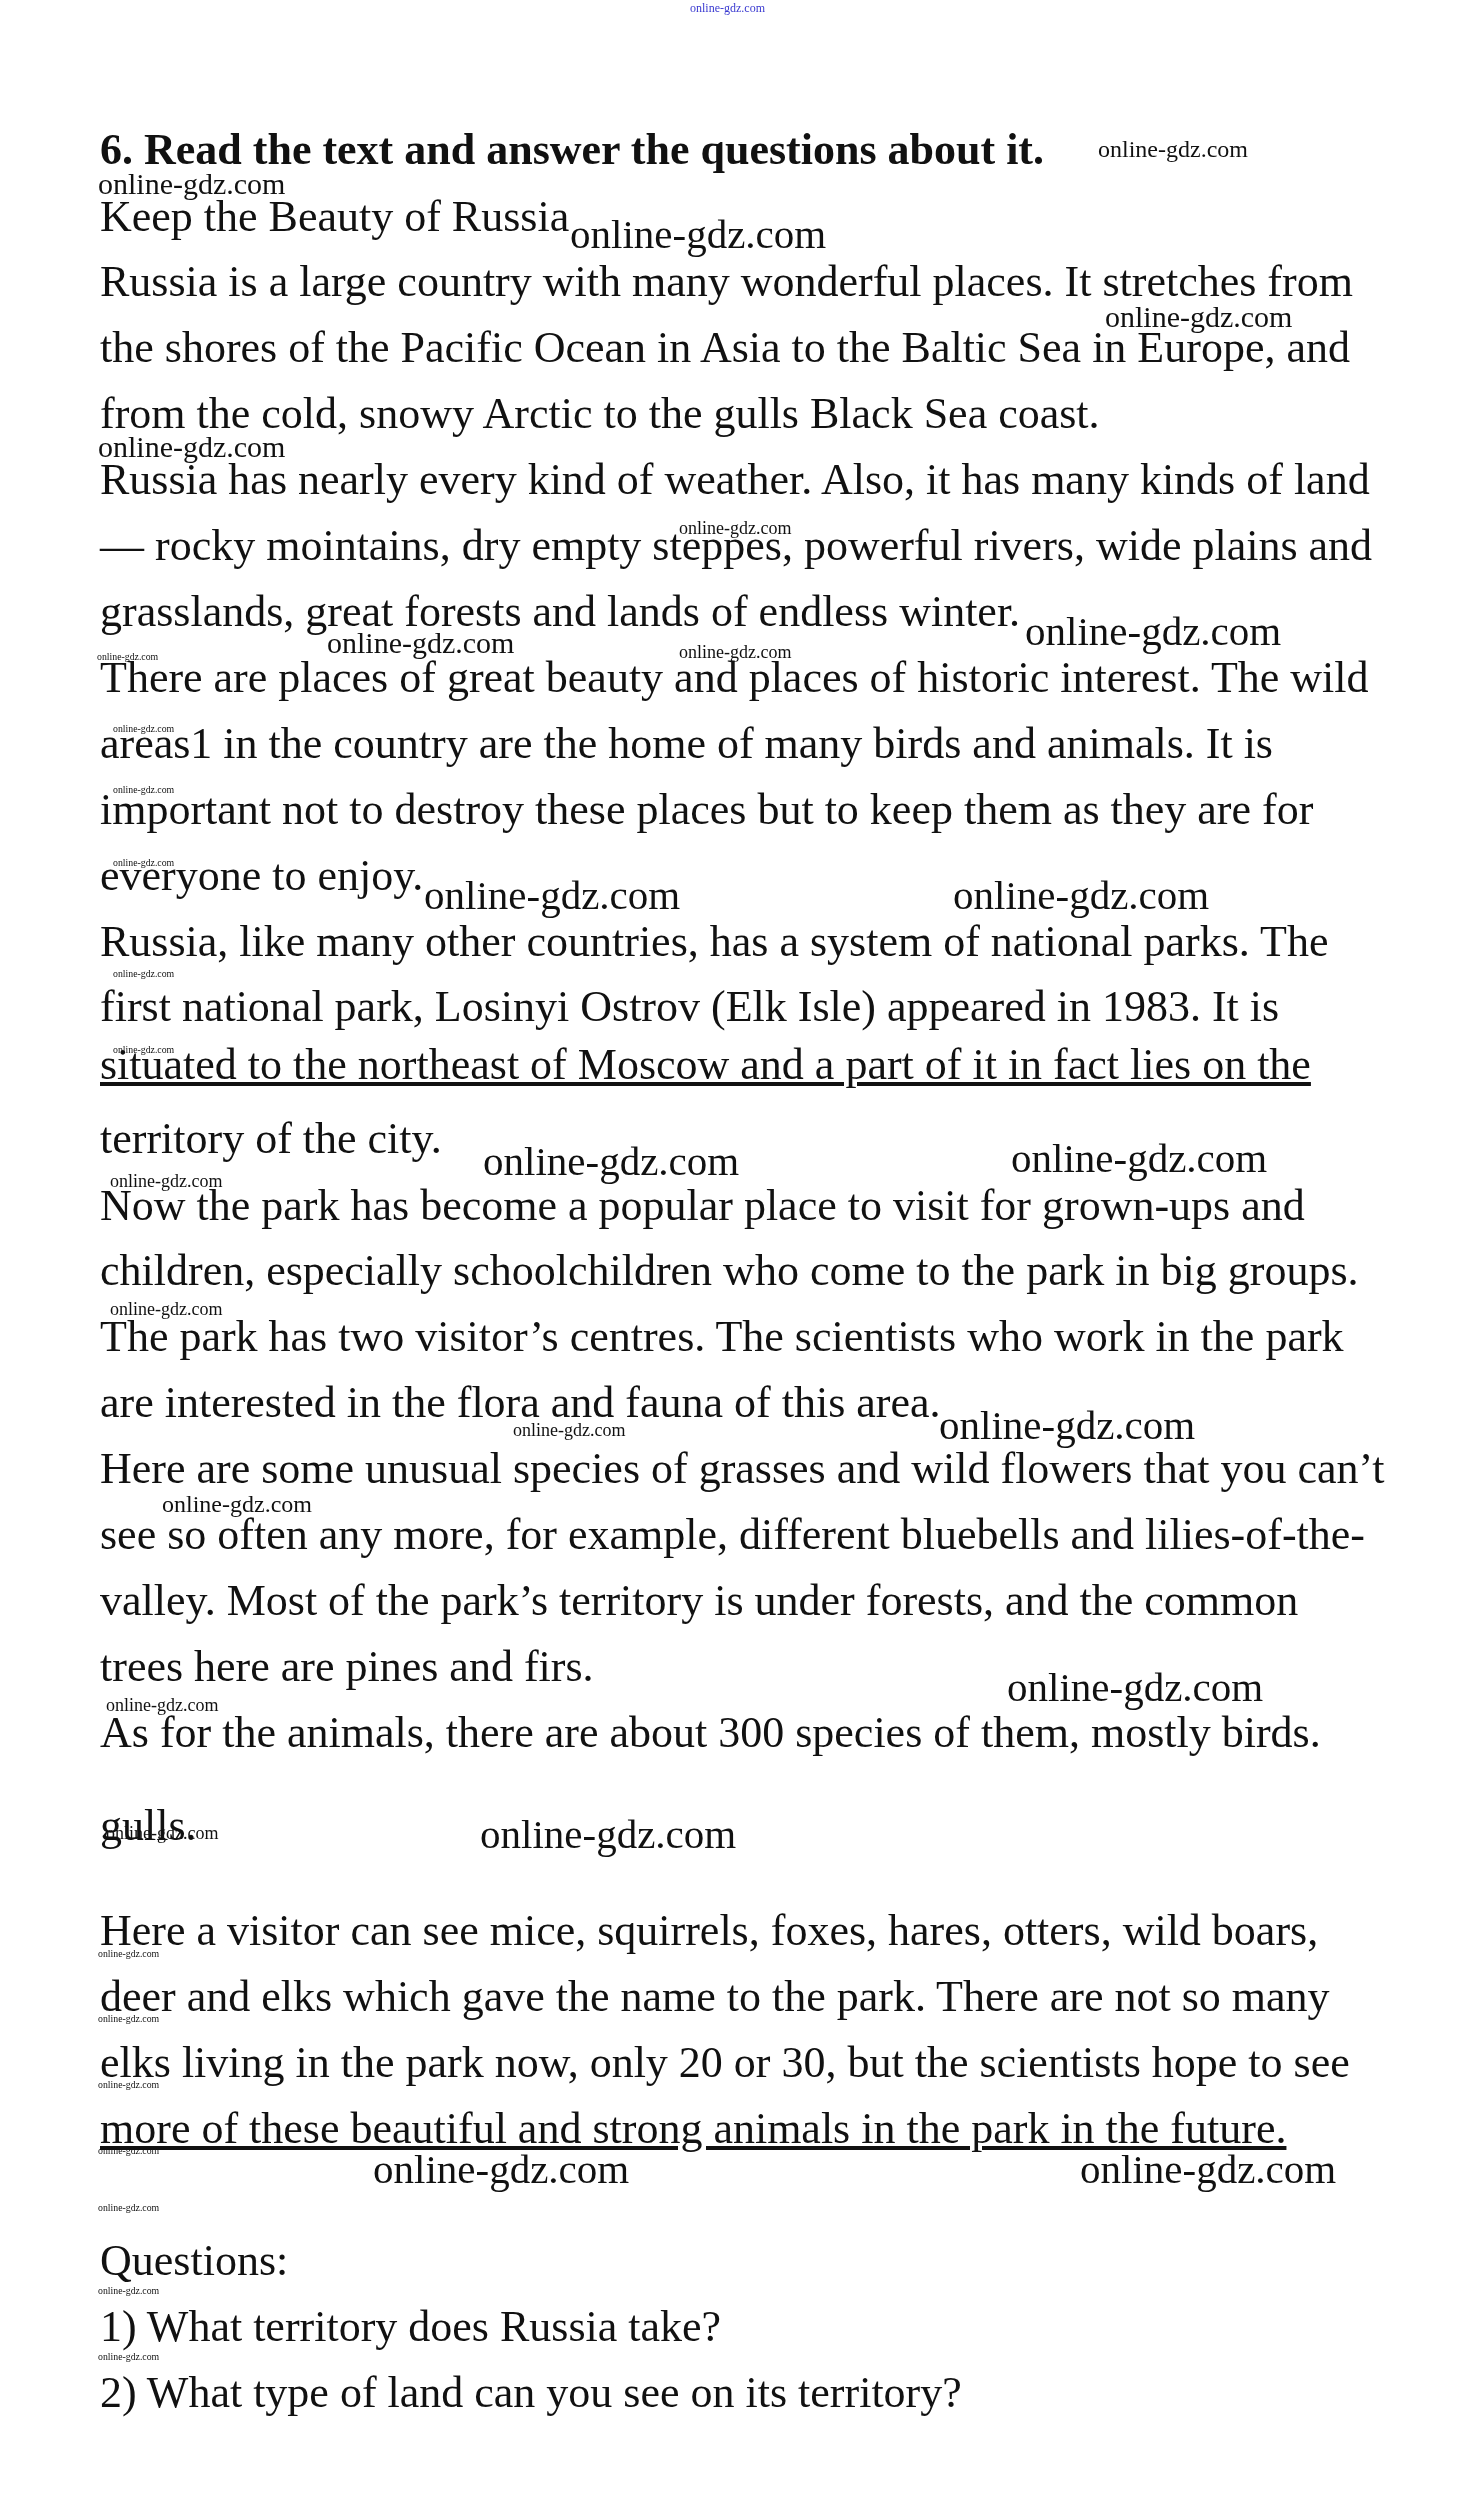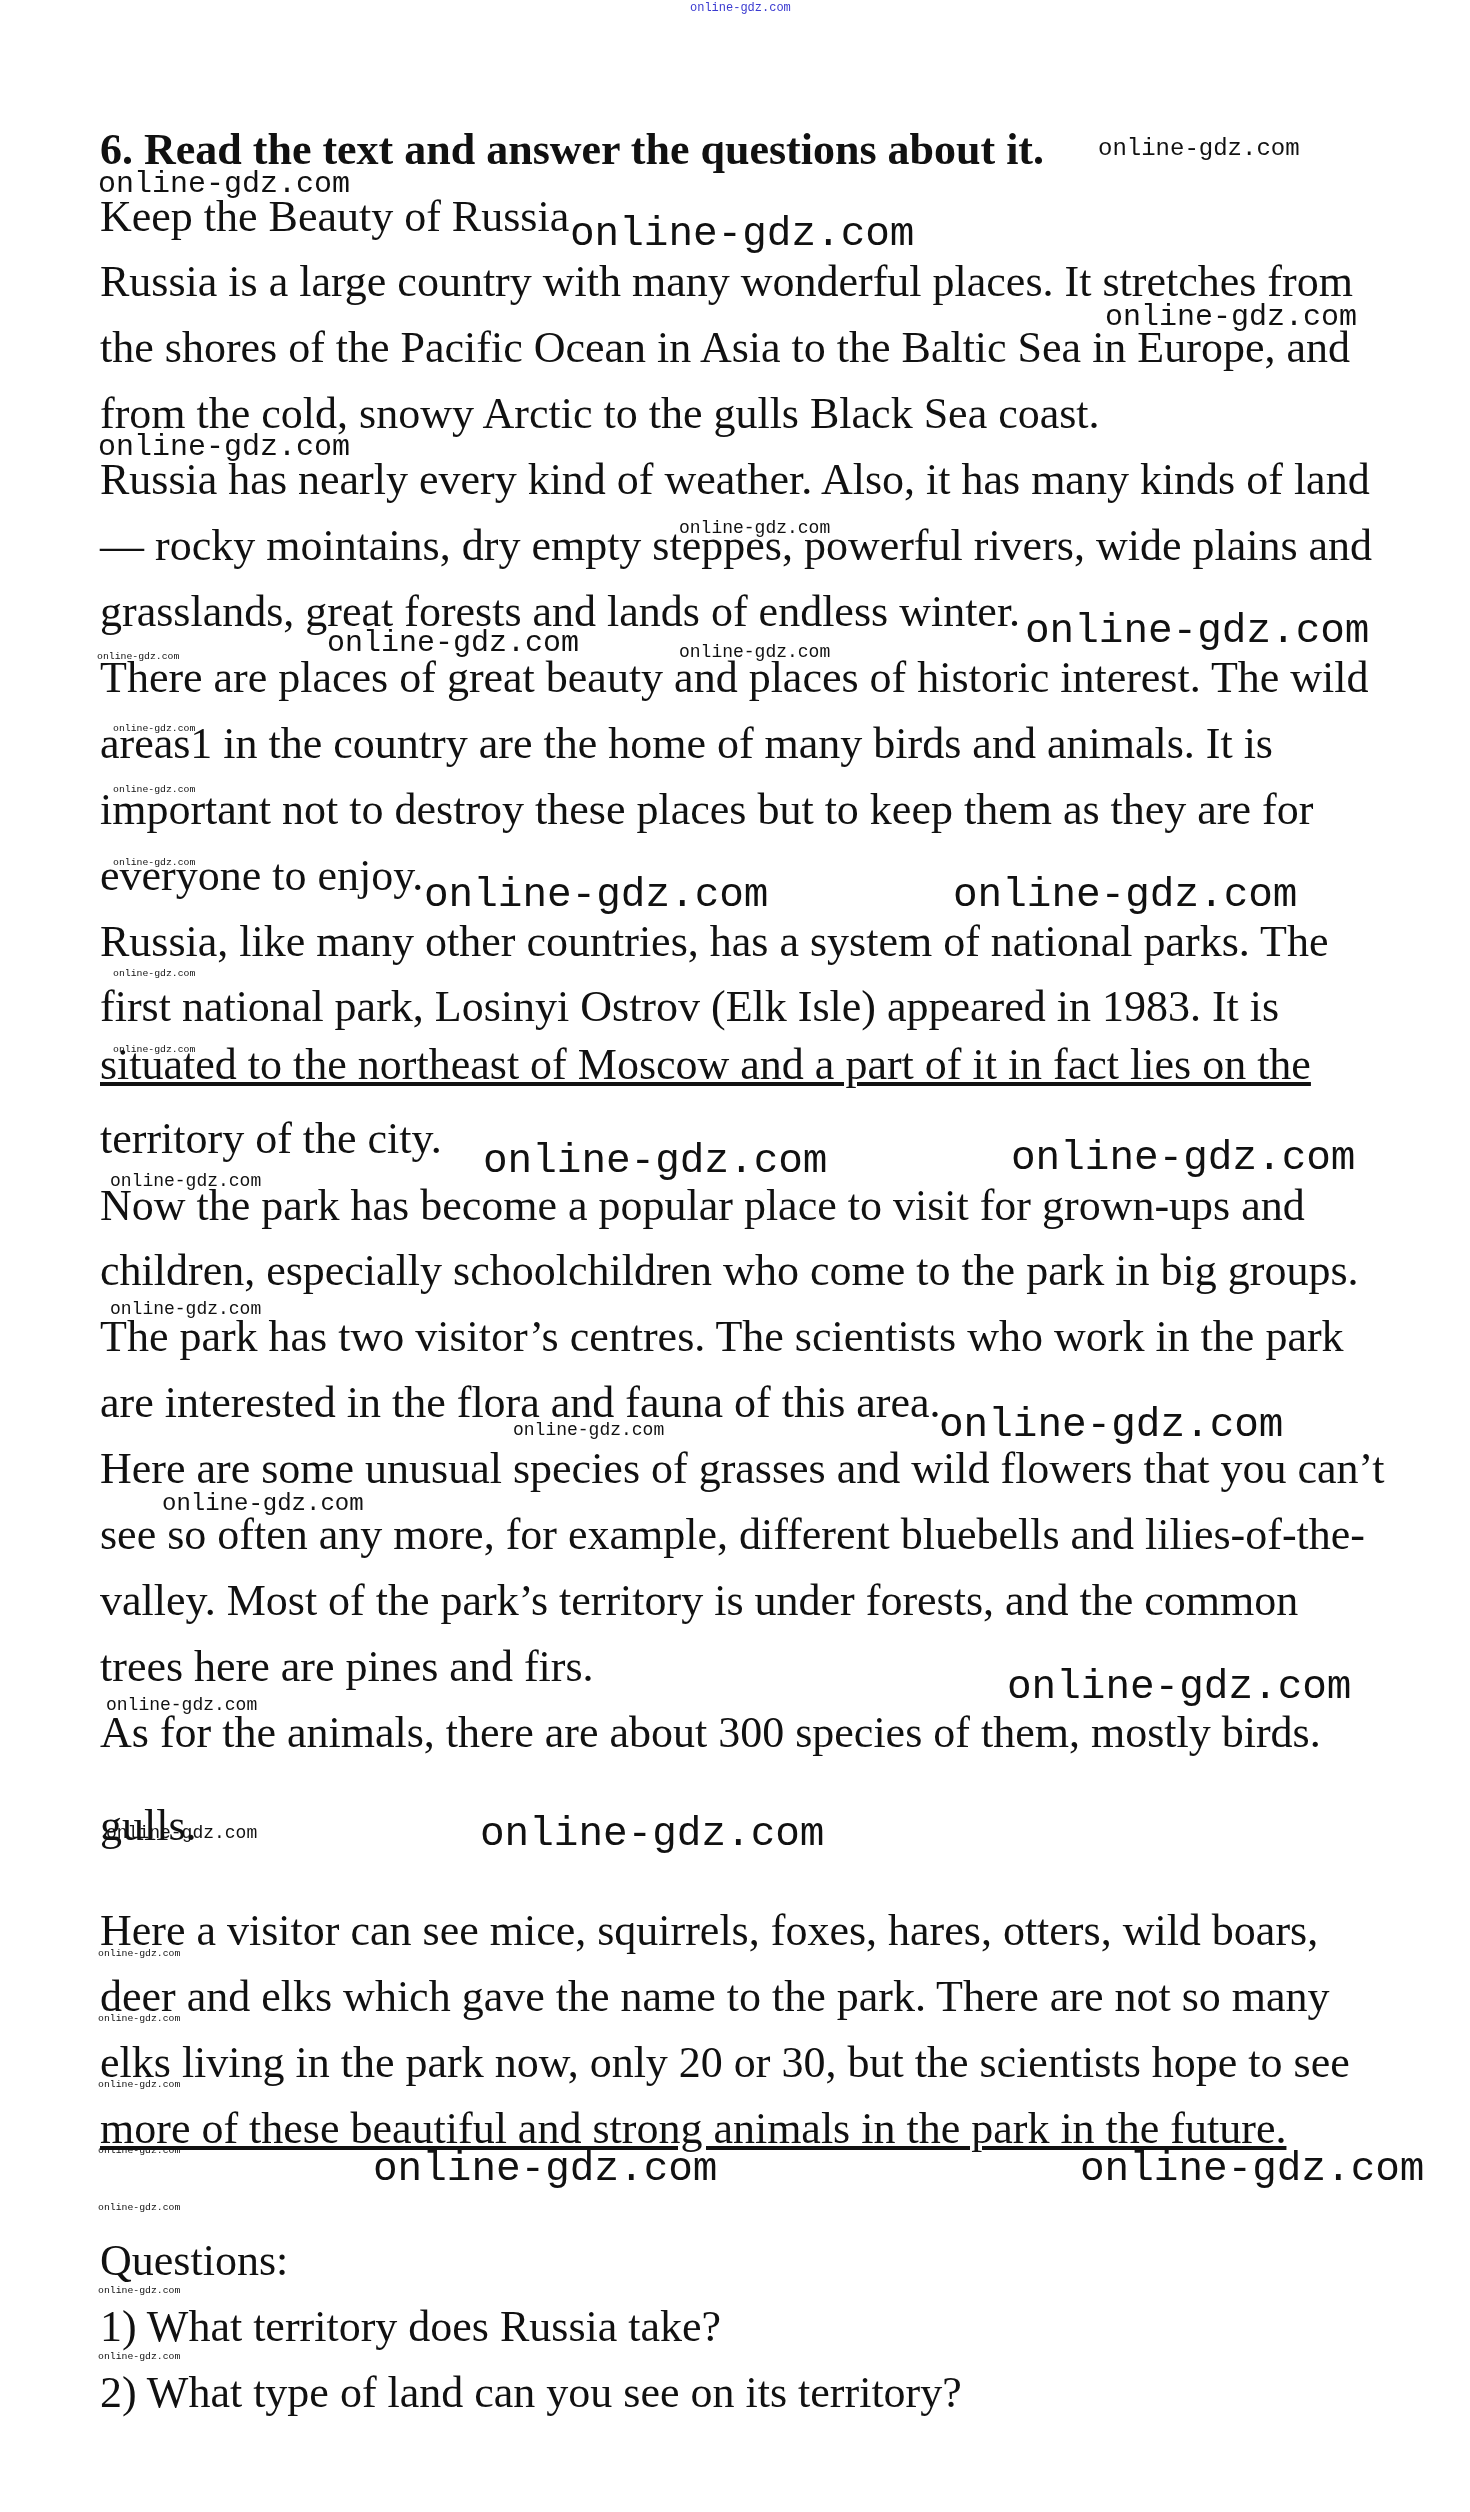--- a/index.html
+++ b/index.html
@@ -6,21 +6,21 @@
   body { width: 1470px; height: 2512px; position: relative; overflow: hidden; }
   .page { position: absolute; left: 0; top: 0; width: 1470px; height: 2512px; background: #fff; }
   .line {
     position: absolute; left: 100px; white-space: nowrap;
     font-family: "Liberation Serif", "DejaVu Serif", serif;
     font-size: 44px; line-height: 1; color: #111;
   }
   .title { font-weight: bold; font-size: 44px; }
   .wm {
     position: absolute; white-space: nowrap;
-    font-family: Liberation Mono, monospace;
+    font-family: Liberation Serif, serif;
     color: #111; line-height: 1;
   }
   .wm-xl { font-size: 41px; }
   .wm-l  { font-size: 30px; }
   .wm-m  { font-size: 24px; }
   .wm-s  { font-size: 18px; }
   .wm-xs { font-size: 9.8px; }
   .wm-top { font-size: 12px; color: #3a3ad0; font-weight: normal; }
 </style>
 </head>

